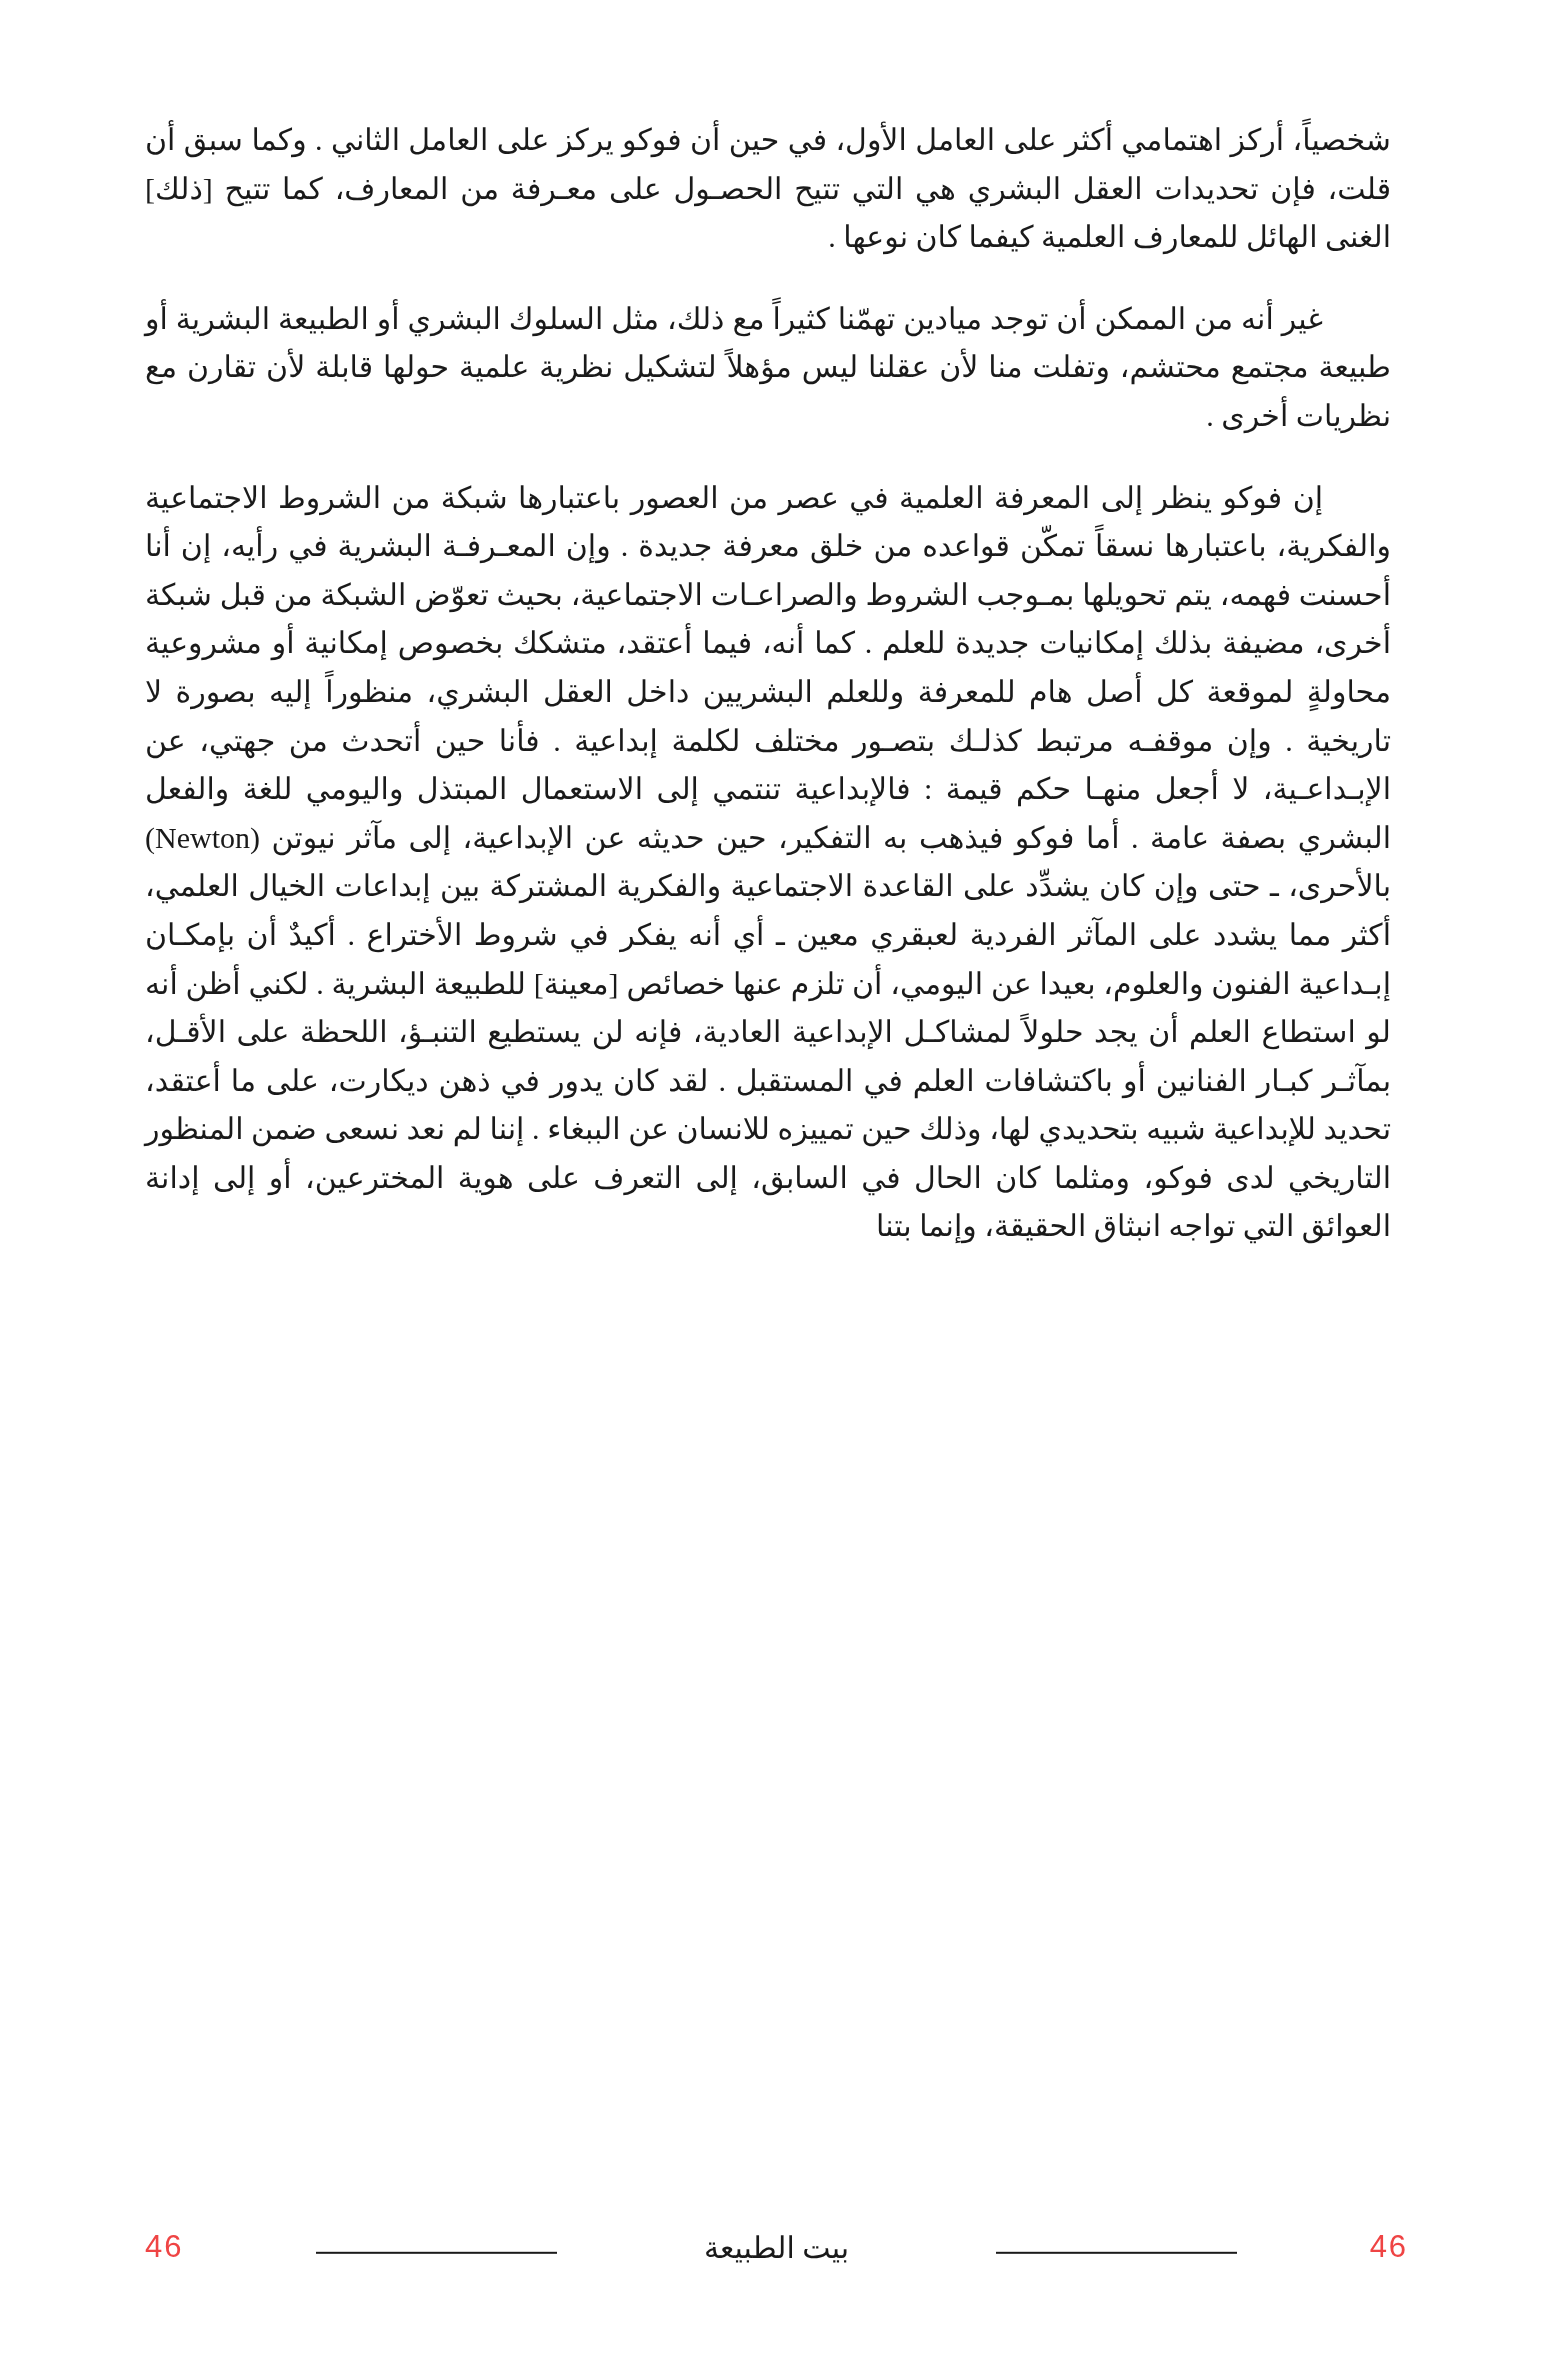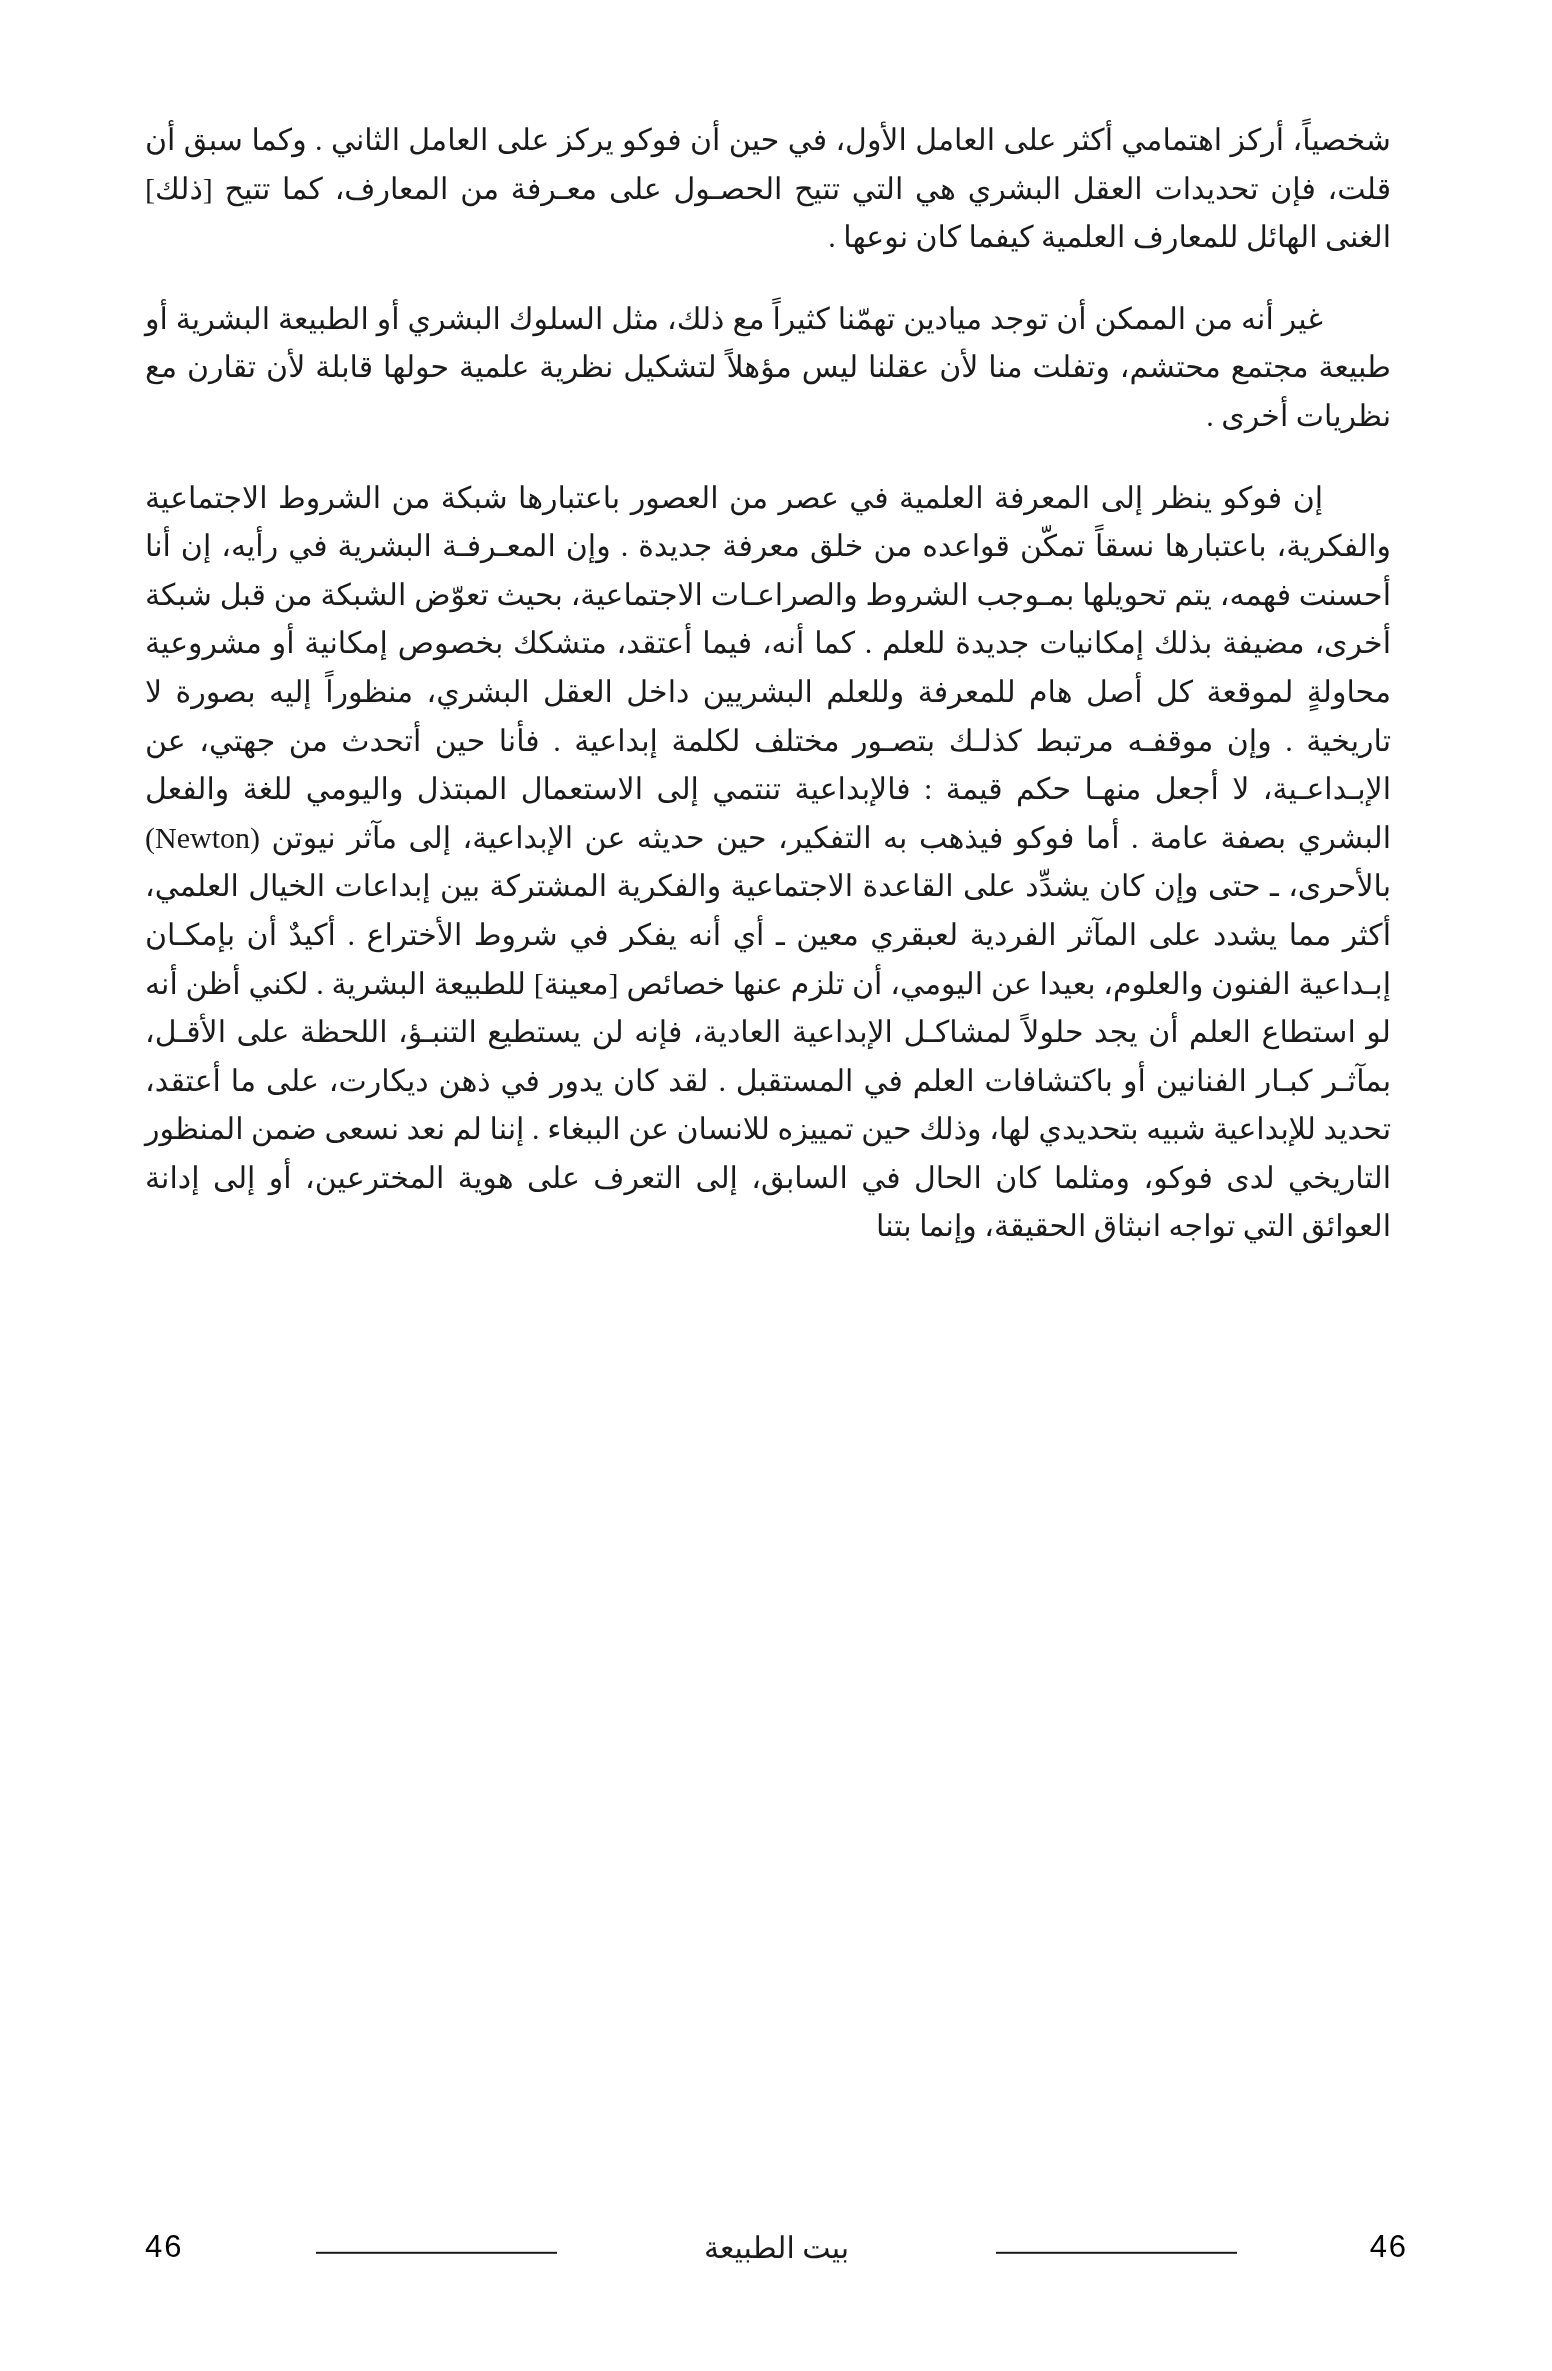--- a/index.html
+++ b/index.html
@@ -77,21 +77,21 @@
     bottom: 106px;
     display: flex;
     align-items: center;
     justify-content: space-between;
     direction: rtl;
     z-index: 3;
   }
   .pagenum {
     font-family: "Liberation Sans", sans-serif;
     font-size: 31px;
-    color: #000000;
+    color: #ef4444;
     letter-spacing: 1.9px;
   }
   .rule {
     flex: 0 0 241px;
     border-bottom: 2.9px solid #1a1a1a;
     height: 0;
     margin: 0 19.3px;
     transform: translateY(5.8px);
   }
   .booktitle {

